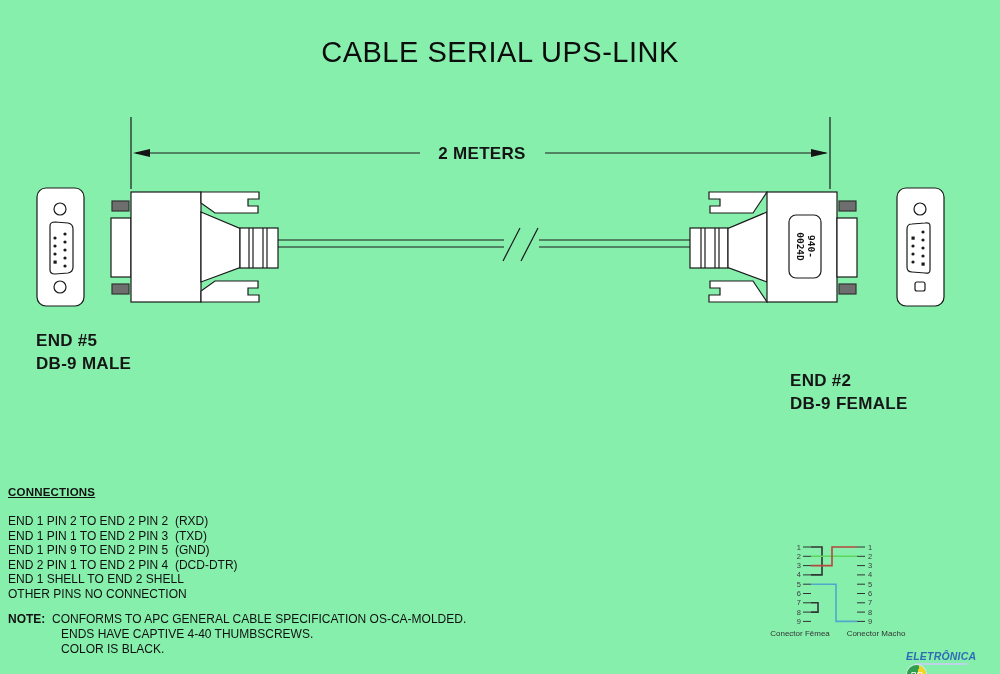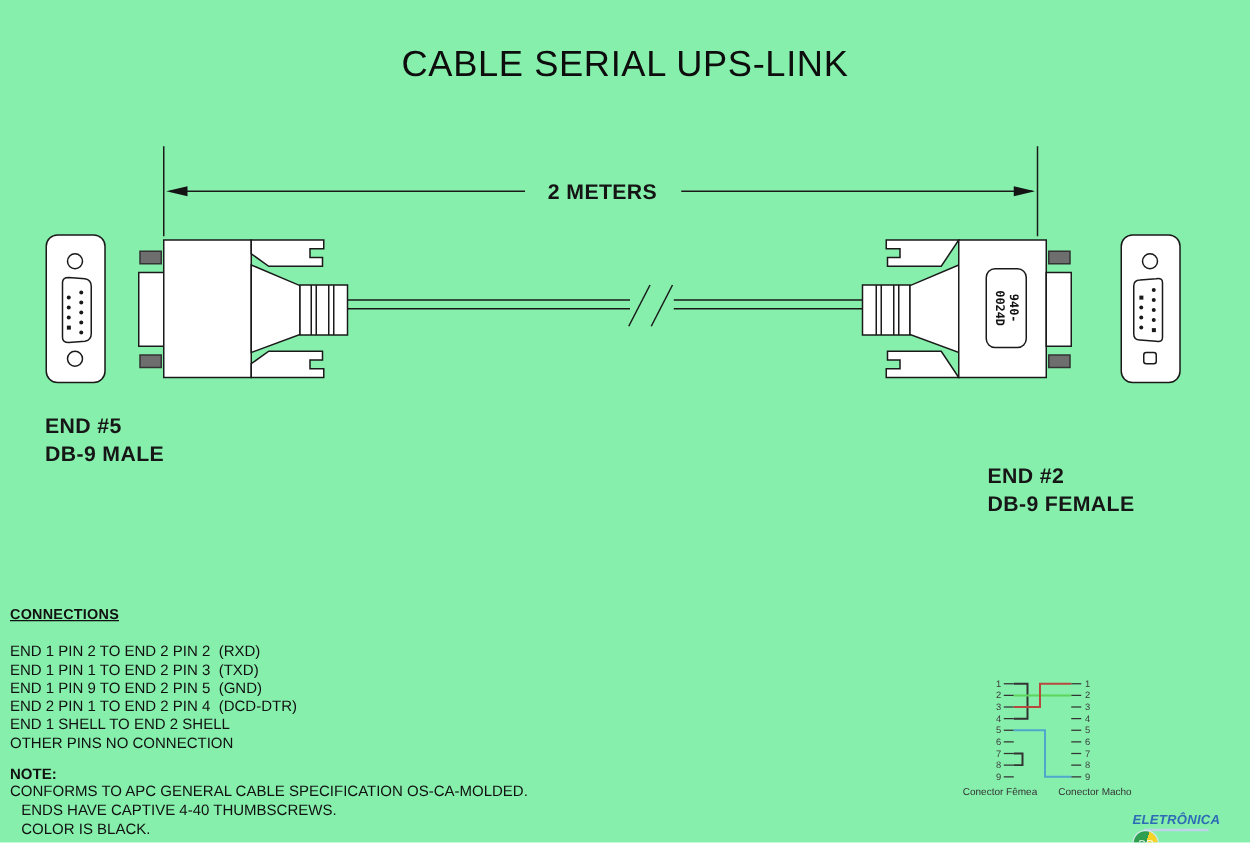--- a/index.html
+++ b/index.html
@@ -17,21 +17,21 @@
   #end1-label{left:36px;top:329px;}
   #end2-label{left:790px;top:329px;margin-top:40px;}
   
   .connections{position:absolute;left:8px;top:470px;font-size:12px;color:#111;margin-top:16px;}
   .connections h3{
     margin:0 0 16px 0;font-size:11.5px;font-weight:bold;
     text-decoration:underline;letter-spacing:0.2px;
   }
   .connections .cline{line-height:14.5px;white-space:pre;}
   
-  .note{position:absolute;left:8px;top:612px;font-size:12px;display:flex;flex-direction:column;}
+  .note{position:absolute;left:8px;top:612px;font-size:12px;display:flex;}
   .note .note-label{font-weight:bold;white-space:pre;}
   .note .note-lines div{line-height:15px;}
   .note .note-lines div:nth-child(2),
   .note .note-lines div:nth-child(3){margin-left:9px;}
   
   #drawing{position:absolute;left:0;top:0;}
   
   #wiring{position:absolute;left:0;top:0;}
   
   .logo{position:absolute;left:906px;top:650px;display:flex;flex-direction:column;}

